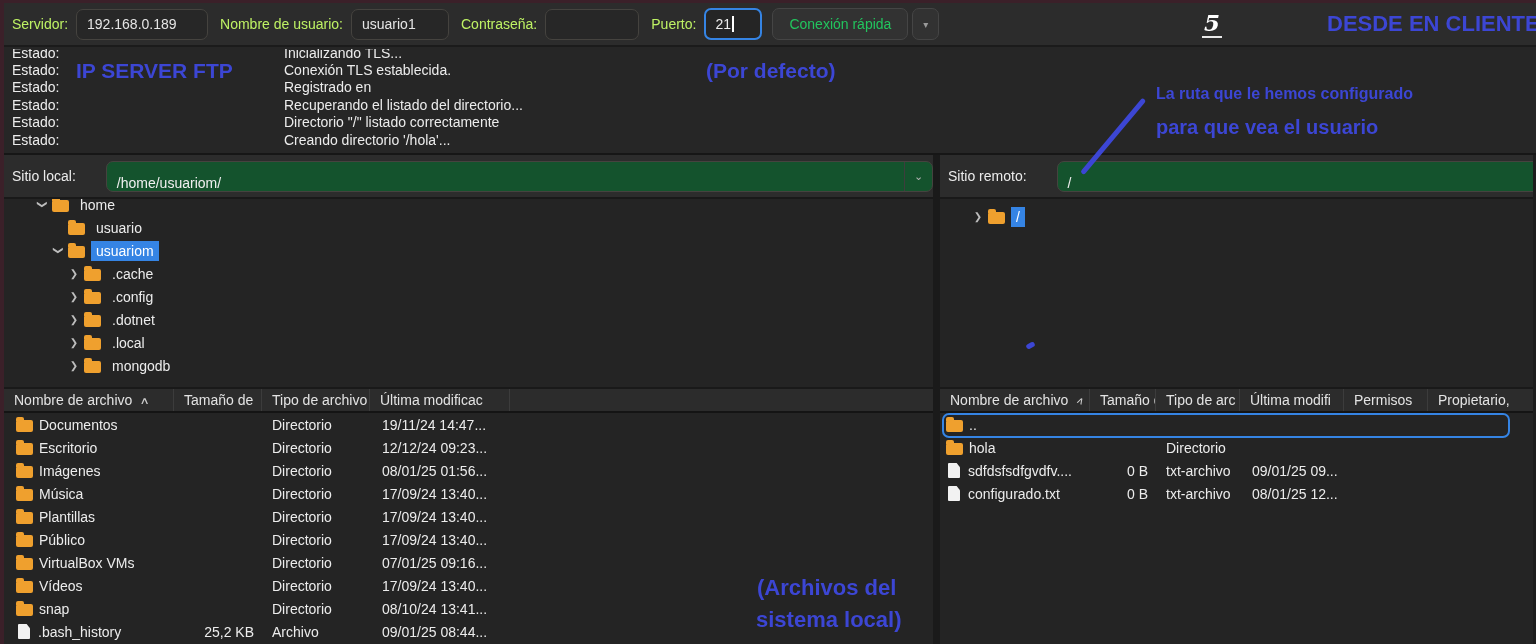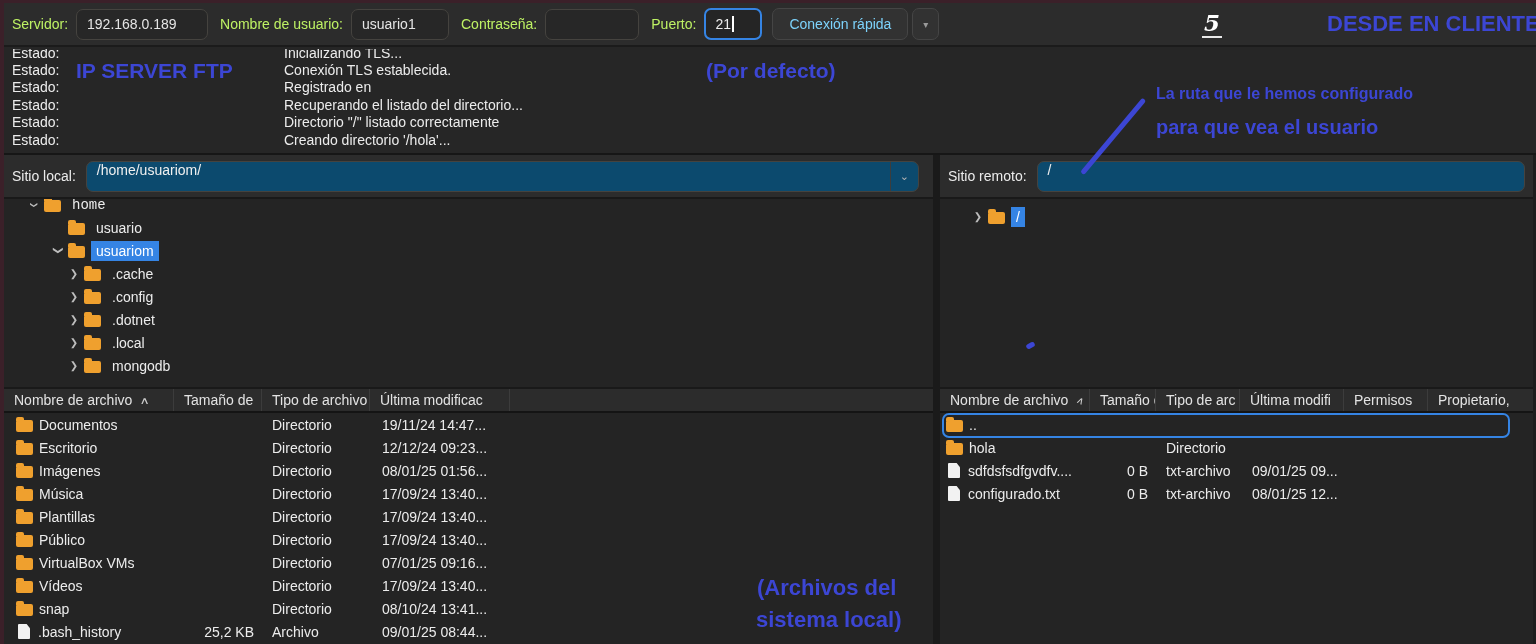--- a/index.html
+++ b/index.html
@@ -14,43 +14,43 @@
   .toolbar label { color:#bef264; margin-right:8px; white-space:nowrap; }
   .tb-input { height:31px; background:#272727; border:1px solid #45433f; border-radius:7px;
               color:#e5e5e5; padding:0 10px; font-size:14px; font-family:inherit; outline:none; }
   .tb-input.server { width:132px; }
   .tb-input.user   { width:98px;  margin-right:12px; }
   .tb-input.pass   { width:94px;  margin-right:12px; }
   .port-box { width:58px; height:32px; background:#252525; border:2px solid var(--selection);
               border-radius:7px; display:flex; align-items:center; padding-left:9px; margin-right:10px; }
   .caret-bar { display:inline-block; width:2px; height:16px; background:#ffffff; margin-left:1px; }
   .btn { height:32px; background:#323232; border:1px solid #454545; border-radius:7px;
-         color:#7dd3fc; padding:0 16px; font-size:14px; font-family:inherit; }
+         color:#22c55e; padding:0 16px; font-size:14px; font-family:inherit; }
   .btn.qc { margin-right:4px; }
   .btn.dd { width:27px; padding:0; color:#9a9a9a; font-size:10px; }
 
   
   .log { position:absolute; left:0; top:46px; width:1532px; height:106px; background:#262626;
          overflow:hidden; border-bottom:2px solid #161616; }
   .log-inner { margin-top:-5px; padding-left:8px; }
   .log-line { height:17.4px; display:flex; align-items:center; white-space:nowrap; }
   .log-line .st { width:272px; flex:none; }
 
   
   .panel { position:absolute; top:152px; height:492px; background:#242424; }
   .panel.local  { left:0;     width:929px; }
   .panel.remote { left:936px; width:600px; }
   .vdivider { position:absolute; left:929px; top:152px; width:7px; height:492px; background:#1a1a1a; }
   .redge { position:absolute; left:1529px; top:152px; width:7px; height:492px; background:#1d1d1d; }
 
   .pathbar { height:44px; background:#2c2c2c; border-bottom:2px solid #191919;
              display:flex; align-items:center; padding-left:8px; }
   .pathbar .plabel { margin-right:10px; white-space:nowrap; }
-  .path-input { height:31px; background:#0c4a6e; border:1px solid #45433f; border-radius:7px;
-                display:flex; align-items:flex-start; color:#f0f0f0; }
+  .path-input { height:31px; background:#14532d; border:1px solid #45433f; border-radius:7px;
+                display:flex; align-items:flex-end; color:#f0f0f0;margin-left:20px; }
   .path-input .pv { padding:0 10px; flex:1; }
   .path-input .pchev { width:28px; height:100%; border-left:1px solid #3d3d3d; color:#b5b5b5;
                        display:flex; align-items:center; justify-content:center; font-size:11px; }
   .local  .path-input { width:833px; }
   .remote .path-input { width:488px; }
 
   .treebox { height:190px; overflow:hidden; border-bottom:2px solid #191919; }
   .local .treebox .tree-inner { margin-top:-6px; }
   .trow { height:23px; display:flex; align-items:center; white-space:nowrap; }
   .chev { width:16px; flex:none; color:#bdbdbd; font-size:10px; text-align:center; }
@@ -172,21 +172,21 @@
     <div class="pathbar">
       <span class="plabel">Sitio local:</span>
       <div class="path-input">
         <span class="pv">/home/usuariom/</span>
         <span class="pchev">⌄</span>
       </div>
     </div>
     <div class="treebox">
       <div class="tree-inner">
 
-          <div class="trow" style="padding-left: 22px; font-family: Liberation Mono, monospace;">
+          <div class="trow" style="padding-left: 30px;">
             <span class="chev expanded"></span>
             <span class="ficon folder"></span>
             <span class="tlabel">home</span>
           </div>
 
           <div class="trow" style="padding-left: 46px;">
             <span class="chev none"></span>
             <span class="ficon folder"></span>
             <span class="tlabel">usuario</span>
           </div>

